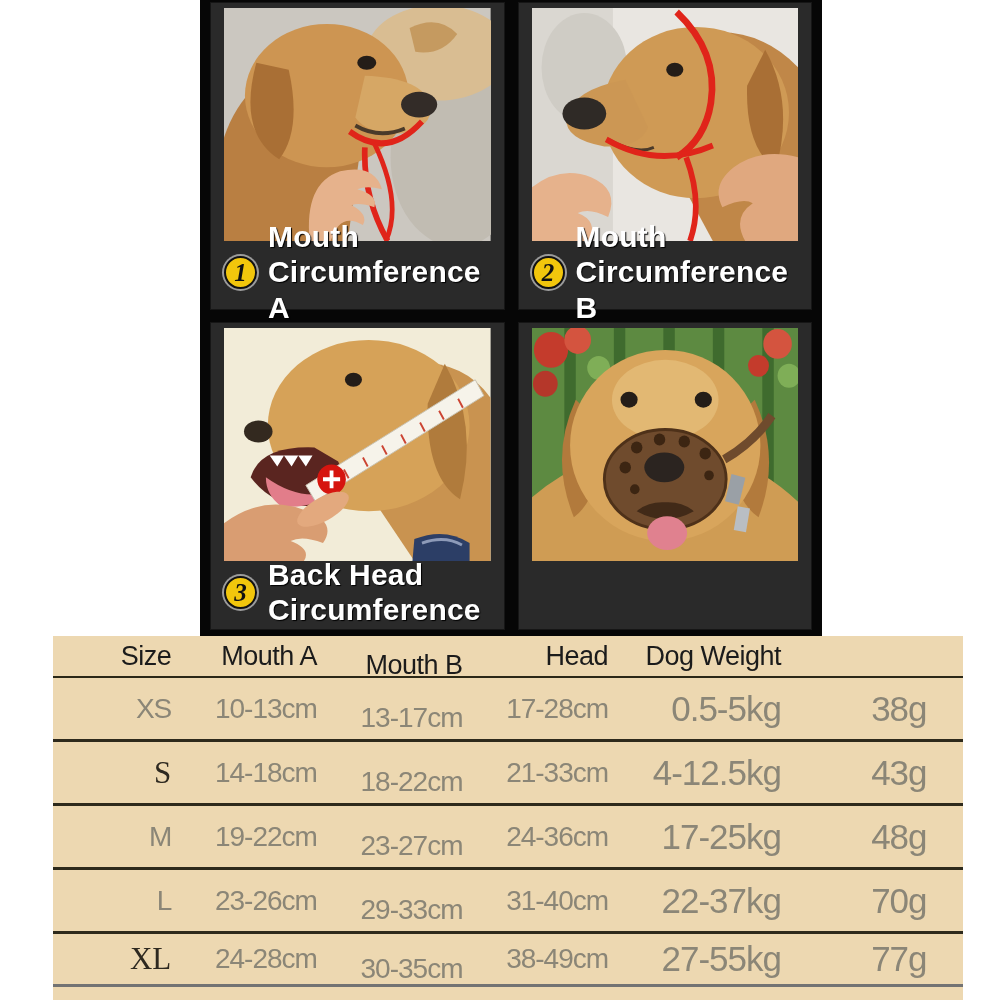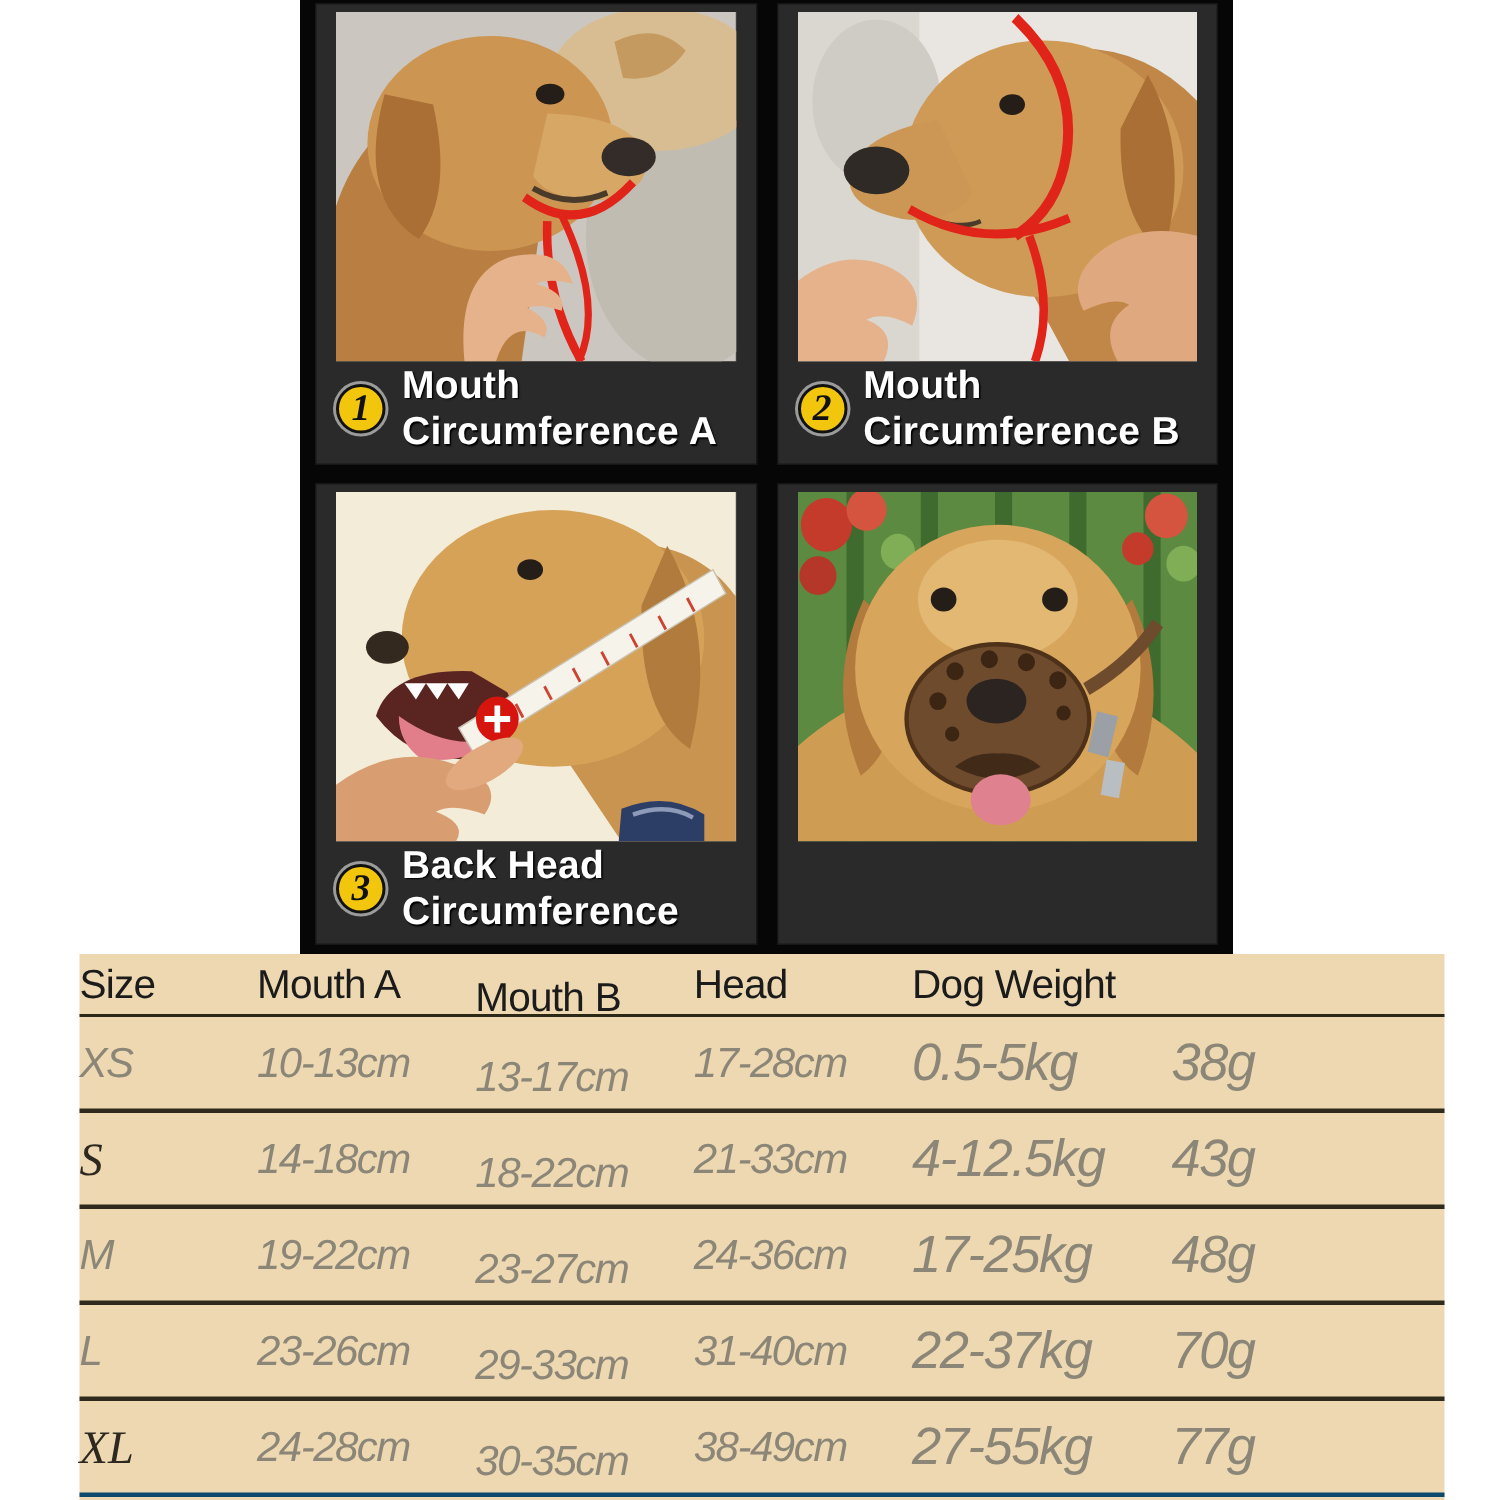--- a/index.html
+++ b/index.html
@@ -29,41 +29,41 @@
   .badge {
     width:33px; height:33px; flex:0 0 33px; border-radius:50%;
     background:var(--badge_yellow, #f2c60c);
     border:2px solid #111;
     box-shadow:0 0 0 2px #9b9b9b;
     color:#111; display:flex; align-items:center; justify-content:center;
     font-family:"Liberation Serif", serif; font-weight:bold; font-style:italic;
     font-size:25px; line-height:1; box-sizing:border-box;
   }
   .cap-text {
-    color:#ffffff; font-weight:bold; font-size:26px; line-height:1.18;
+    color:#ffffff; font-weight:bold; font-size:30px; line-height:1.18;
     letter-spacing:0.2px; text-shadow:1px 1px 1px #000;
   }
   .footer-spacer { height:62px; flex:0 0 62px; }
 
   
   .size-table {
     position:absolute; left:53px; top:636px; width:910px; height:364px;
     background:var(--table_bg, #edd8b1); box-sizing:border-box;
   }
   .trow { display:flex; align-items:center; box-sizing:border-box; }
-  .trow .c { text-align:left; box-sizing:border-box; }
+  .trow .c { text-align:right; box-sizing:border-box; }
   .c0 { width:13%; } .c1 { width:16%; } .c2 { width:16%;margin-top:19px; }
   .c3 { width:16%; } .c4 { width:19%; } .c5 { width:16%; }
 
   .thead { height:42px; border-bottom:2px solid #2b2817; }
   .thead .c {
     color:var(--header_text, #1b1b1b); font-size:27px; letter-spacing:-0.5px;
   }
-  .tdata { height:64px; border-bottom:3px solid #2e2a1c;font-style:italic; }
-  .tdata.last { height:64px; border-bottom:3px solid #0c4a6e; }
+  .tdata { height:64px; border-bottom:3px solid #2e2a1c; }
+  .tdata.last { height:53px; border-bottom:3px solid #737373; }
   .tdata .c {
     color:var(--cell_text, #8b8677); font-size:28px; letter-spacing:-1px;
   }
   .tdata.serif-size .c0 {
     font-family:"Liberation Serif", serif; color:#2e2920; font-size:31px; letter-spacing:0;
   }
   .tdata .c4, .tdata .c5 { font-size:35px; }
 </style>
 </head>
 <body>

